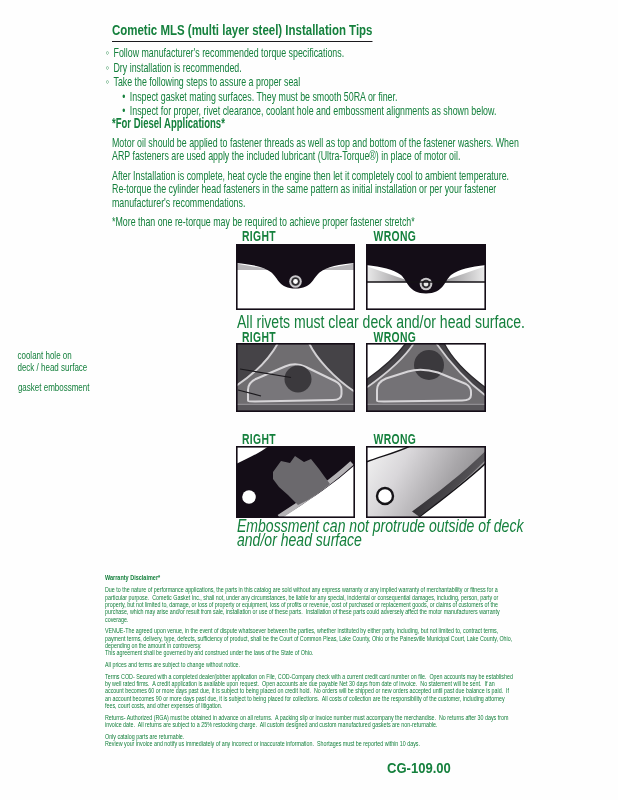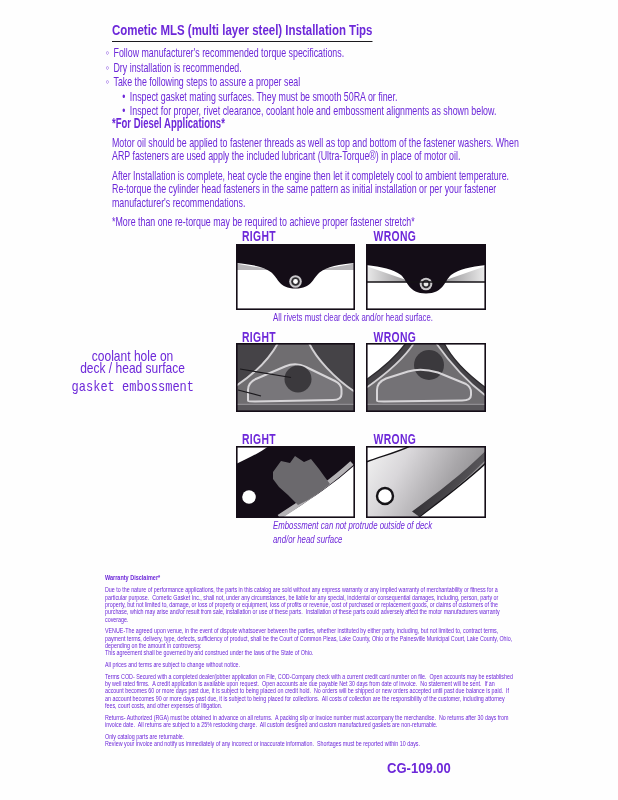--- a/index.html
+++ b/index.html
@@ -1,17 +1,17 @@
 <!DOCTYPE html>
 <html><head>
 <meta charset="utf-8">
 <style>
   html,body{margin:0;padding:0;background:#ffffff;}
   .page{position:relative;width:618px;height:800px;background:#fefefe;overflow:hidden;
-        font-family:"Liberation Sans",sans-serif;color:#6d28d9;}
+        font-family:"Liberation Sans",sans-serif;color:#15803d;}
 
   
   .title{position:absolute;left:112px;top:21px;font-size:15.5px;font-weight:bold;white-space:nowrap;}
   .title .inner{display:inline-block;transform:scaleX(0.74);transform-origin:0 0;
                 border-bottom:1.7px solid #1b191d;padding-bottom:2px;}
 
   
   .bullets{position:absolute;left:106px;top:46px;width:625px;font-size:13px;line-height:14.6px;
            transform:scaleX(0.68);transform-origin:0 0;}
   .bullet{display:flex;}
@@ -29,30 +29,30 @@
   .fig-label span{display:inline-block;transform:scaleX(0.74);transform-origin:50% 0;}
   .fl1r{left:236px;top:228px;width:119px;} .fl1w{left:366px;top:228px;width:120px;}
   .fl2r{left:236px;top:329px;width:119px;} .fl2w{left:366px;top:329px;width:120px;}
   .fl3r{left:236px;top:431px;width:119px;} .fl3w{left:366px;top:431px;width:120px;}
 
   .figbox{position:absolute;line-height:0;}
   .fb1r{left:236px;top:244px;} .fb1w{left:366px;top:244px;}
   .fb2r{left:236px;top:343px;} .fb2w{left:366px;top:343px;}
   .fb3r{left:236px;top:446px;} .fb3w{left:366px;top:446px;}
 
-  .caption{position:absolute;font-size:10px;white-space:nowrap;margin-left:36px;}
+  .caption{position:absolute;font-size:18px;white-space:nowrap;}
   .caption span{display:inline-block;transform:scaleX(0.78);transform-origin:0 0;}
   .cap1{left:237px;top:312px;} .cap2{left:237px;top:414px;}
   .cap3{left:237px;top:519px;line-height:14px;font-style:italic;}
   .cap3 span{display:block;}
 
-  .annot{position:absolute;text-align:center;font-size:15px;line-height:12.2px;white-space:nowrap;}
+  .annot{position:absolute;text-align:left;font-size:10px;line-height:12.2px;white-space:nowrap;}
   .annot .inner{display:inline-block;transform:scaleX(0.8);transform-origin:100% 0;}
   .an1{left:0;top:350px;width:238px;}
-  .an2{left:0;top:382px;width:236px;font-family:Liberation Mono, monospace;}
+  .an2{left:0;top:382px;width:236px;}
 
   .overlay{position:absolute;left:0;top:0;width:618px;height:800px;pointer-events:none;z-index:5;}
 
   
   .disclaimer{position:absolute;left:105px;top:574px;width:506px;font-size:6.6px;line-height:7.35px;
               transform:scaleX(0.81);transform-origin:0 0;}
   .disclaimer h3{font-size:6.8px;margin:0 0 5px;font-weight:bold;}
   .disclaimer p{margin:0 0 4.3px;white-space:pre-wrap;}
 
   .pagecode{position:absolute;left:387px;top:760px;font-size:14.5px;font-weight:bold;}

